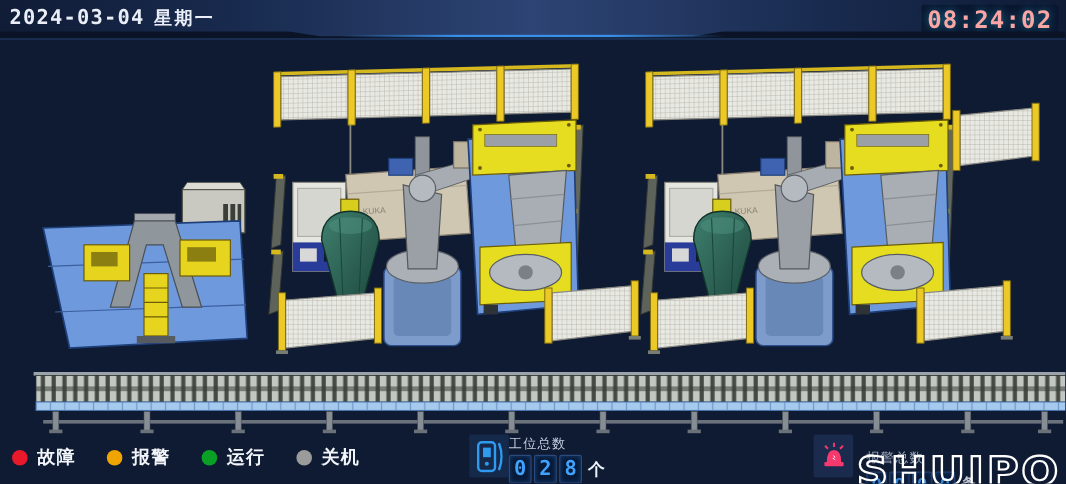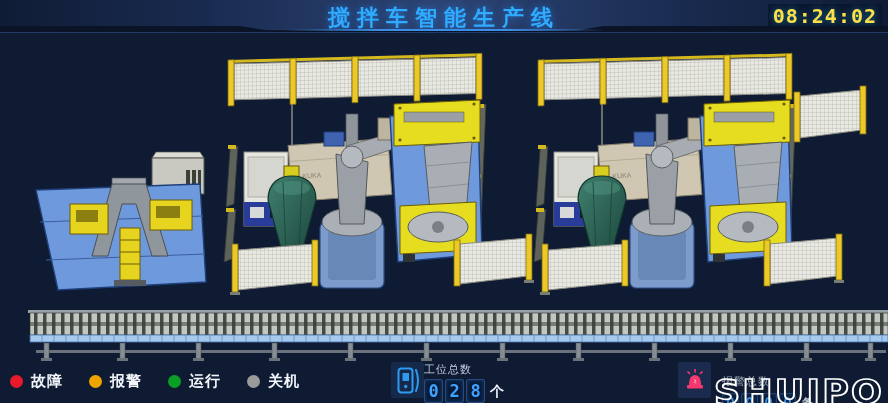--- a/index.html
+++ b/index.html
@@ -13,21 +13,21 @@
     clip-path:polygon(0 0,27% 0,30% 70%,65% 70%,68% 0,100% 0,100% 100%,0 100%);}
   .title-underline{position:absolute;left:50%;bottom:1px;width:320px;height:2px;transform:translateX(-50%);
     background:linear-gradient(90deg,rgba(46,143,232,0),#3a8fe8 30%,#3a8fe8 70%,rgba(46,143,232,0));}
   .hdr-date{position:absolute;left:8px;top:5px;font-family:"DejaVu Sans Mono",monospace;
     font-weight:bold;font-size:17px;color:#e9eef8;letter-spacing:1px;white-space:nowrap;}
   .hdr-date .wk{font-family:"Liberation Sans",sans-serif;font-size:15px;margin-left:8px;letter-spacing:2px;}
   .hdr-title{position:absolute;left:50%;top:3px;transform:translateX(-50%);
     font-size:22px;font-weight:bold;color:#2fabff;letter-spacing:7px;white-space:nowrap;
     text-shadow:0 0 9px rgba(35,130,230,.75);}
   .hdr-time{position:absolute;right:6px;top:4px;font-family:"DejaVu Sans Mono",monospace;
-    font-weight:bold;font-size:20px;color:#fde047;letter-spacing:1px;
+    font-weight:bold;font-size:20px;color:#fca5a5;letter-spacing:1px;
     background:#0b1730;padding:0 5px;border-radius:2px;
     text-shadow:0 0 7px rgba(40,200,235,.55);}
   
   .scene{position:absolute;left:0;top:32px;width:888px;height:331px;}
   
   .statusbar{position:absolute;left:0;top:360px;width:888px;height:43px;}
   .legend{position:absolute;left:10px;top:12px;display:flex;gap:26px;}
   .legend-item{display:flex;align-items:center;gap:8px;}
   .dot{width:13px;height:13px;border-radius:50%;}
   .legend-label{font-size:15px;font-weight:bold;color:#f2f5fa;letter-spacing:1px;text-align:center;}
@@ -43,21 +43,23 @@
   .digit.sm{width:15px;height:20px;font-size:15px;line-height:20px;}
   .unit{font-size:14px;font-weight:bold;color:#eef2fa;margin-left:3px;line-height:24px;}
   .alarm-wrap{position:absolute;left:712px;top:12px;width:212px;height:43px;}
   .alarm-counter{position:absolute;left:10px;top:2px;opacity:.8;z-index:1;}
   .logo-svg{position:absolute;left:0;top:2px;z-index:2;}
 </style>
 </head>
 <body>
 
 <div class="header">
-  <div class="hdr-title">搅拌车智能生产线</div>
+  <div class="hdr-date">
+    <span>2024-03-04</span><span class="wk">星期一</span>
+  </div>
   <div class="hdr-time">08:24:02</div>
   <div class="header-bottom"></div>
   <div class="title-underline"></div>
 </div>
 
 <svg class="scene" viewBox="0 0 888 331">
   <defs>
     <pattern id="mesh" width="4" height="4" patternUnits="userSpaceOnUse">
       <rect width="4" height="4" fill="#e9e9e3"></rect>
       <path d="M0,0 H4 M0,0 V4" stroke="#b0b0a8" stroke-width="0.7"></path>

